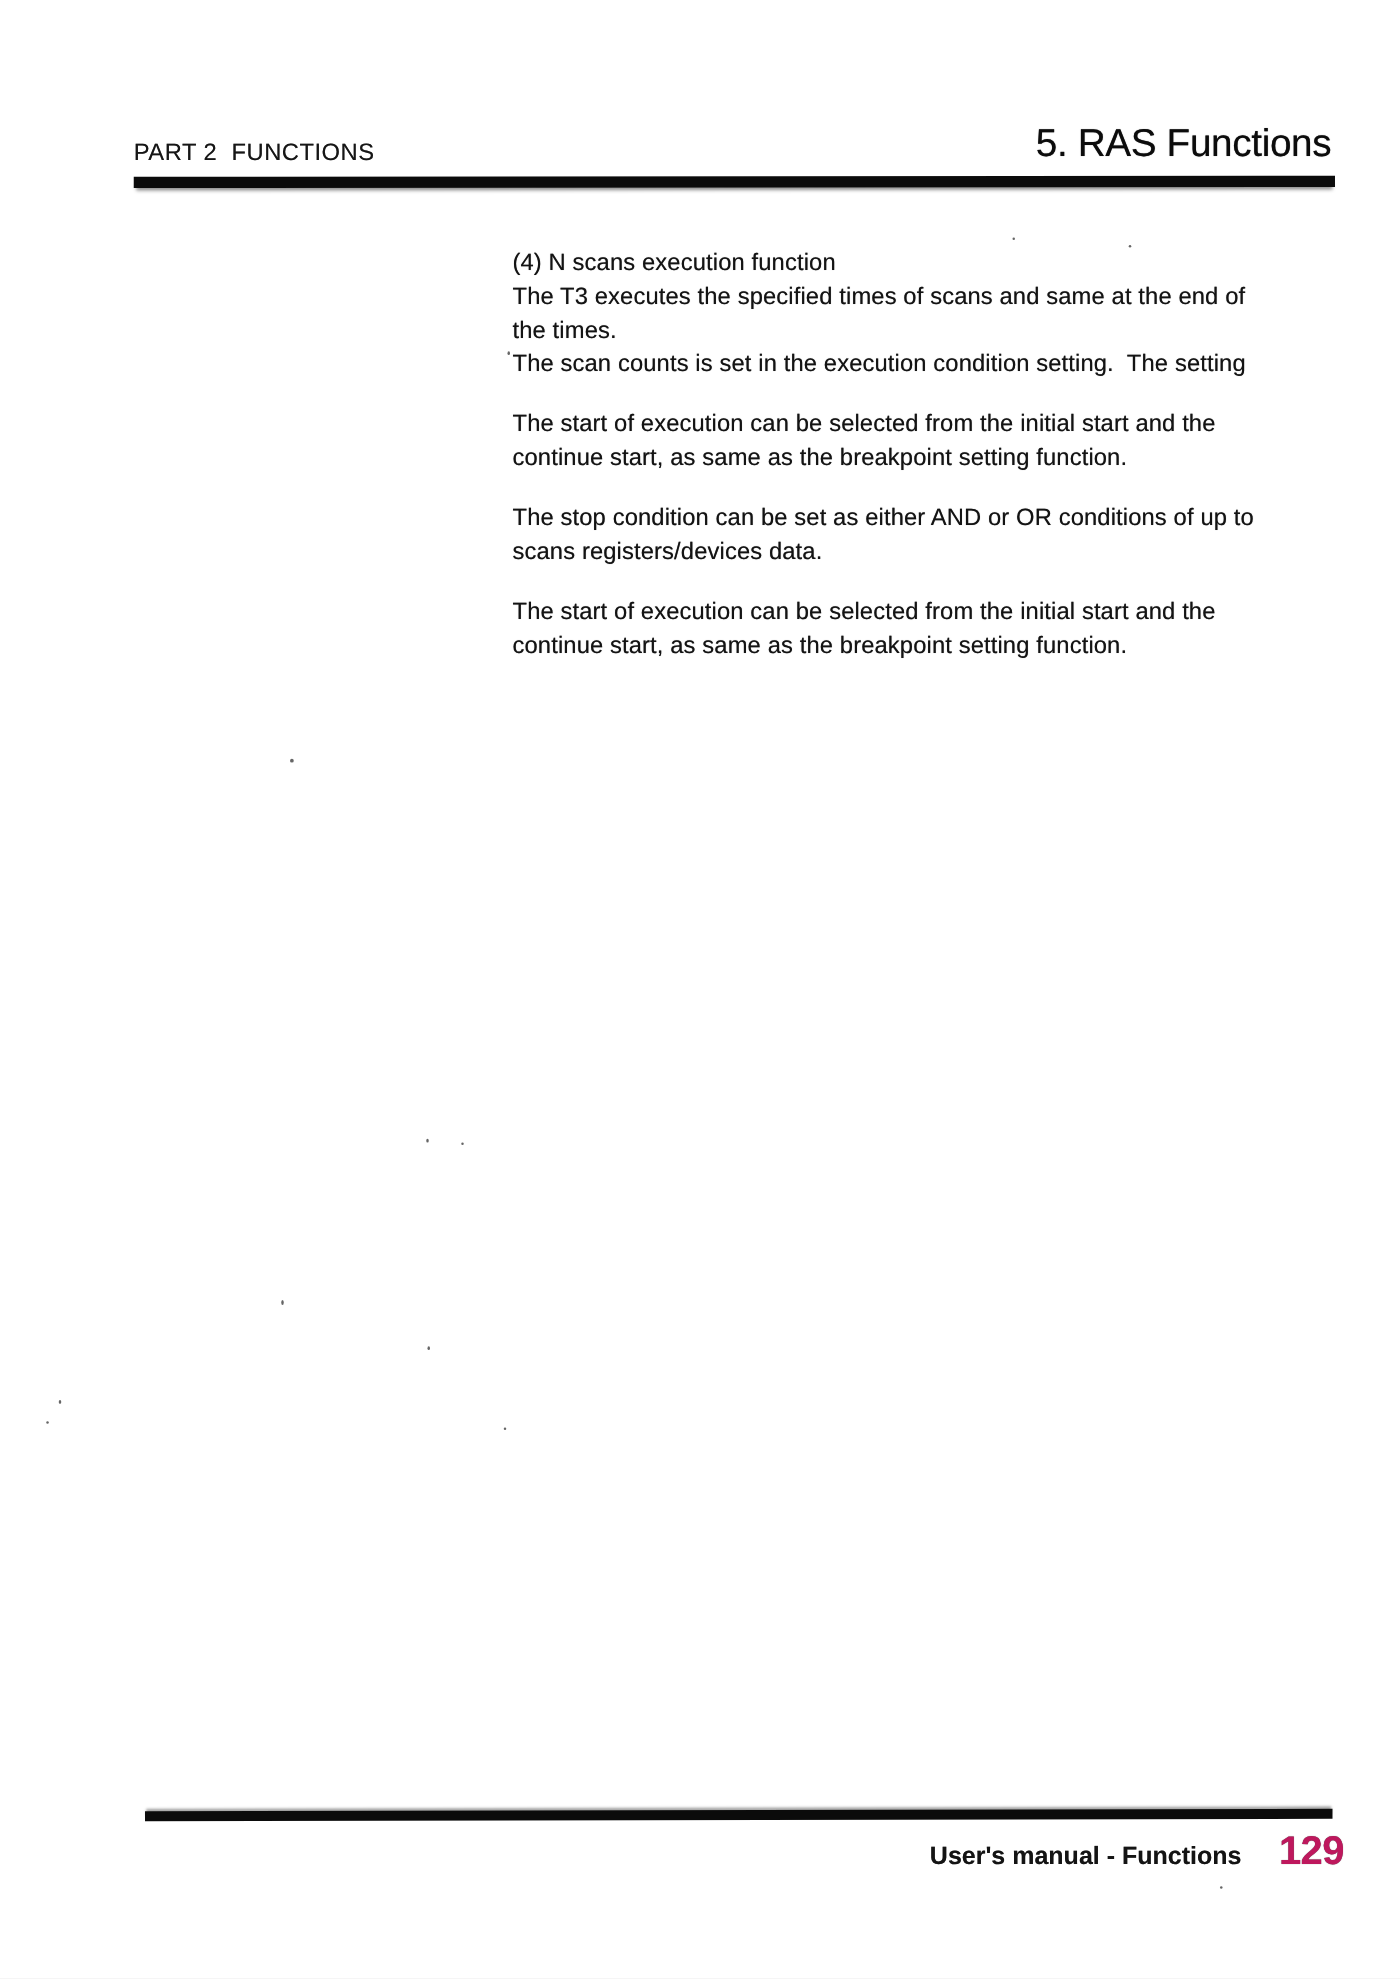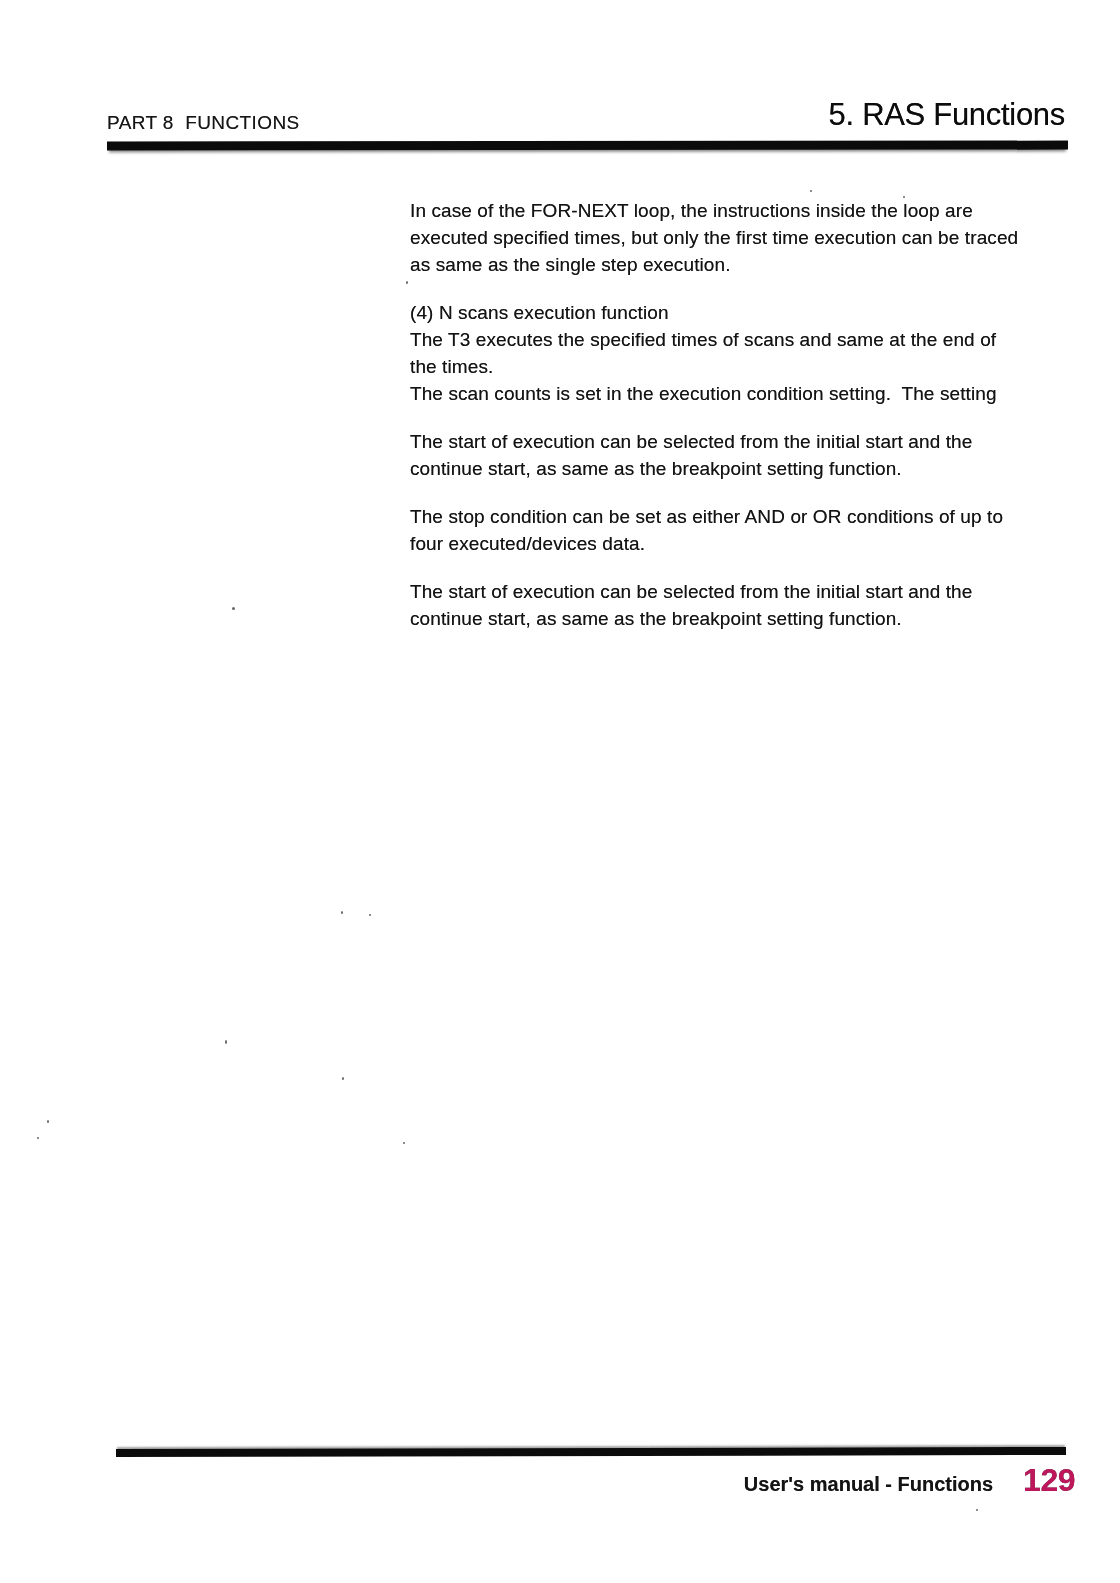--- a/index.html
+++ b/index.html
@@ -105,49 +105,44 @@
     position: absolute;
     background: rgba(20,20,20,0.65);
     border-radius: 50%;
   }
 </style>
 </head>
 <body>
 
 <div class="page">
 
-  <div class="header-section">PART 8  FUNCTIONS</div>
+  <div class="header-section">PART 2  FUNCTIONS</div>
   <div class="header-title">5. RAS Functions</div>
   <div class="header-rule"></div>
 
   <div class="content">
 
-    <div class="para">
-      <div class="line">In case of the FOR-NEXT loop, the instructions inside the loop are</div>
-      <div class="line">executed specified times, but only the first time execution can be traced</div>
-      <div class="line">as same as the single step execution.</div>
-    </div>
 
 
     <div class="para">
       <div class="line">(4) N scans execution function</div>
       <div class="line">The T3 executes the specified times of scans and same at the end of</div>
       <div class="line">the times.</div>
       <div class="line">The scan counts is set in the execution condition setting.  The setting</div>
     </div>
 
     <div class="para">
       <div class="line">The start of execution can be selected from the initial start and the</div>
       <div class="line">continue start, as same as the breakpoint setting function.</div>
     </div>
 
 
     <div class="para">
       <div class="line">The stop condition can be set as either AND or OR conditions of up to</div>
-      <div class="line">four executed/devices data.</div>
+      <div class="line">scans registers/devices data.</div>
     </div>
 
     <div class="para">
       <div class="line">The start of execution can be selected from the initial start and the</div>
       <div class="line">continue start, as same as the breakpoint setting function.</div>
     </div>
 
   </div>
 
   <div class="footer-rule"></div>

